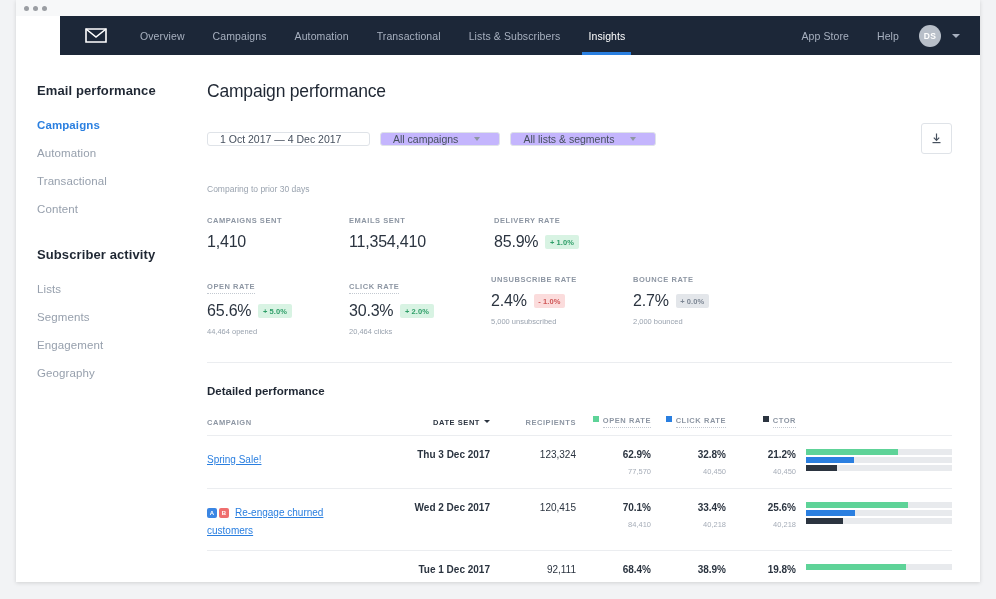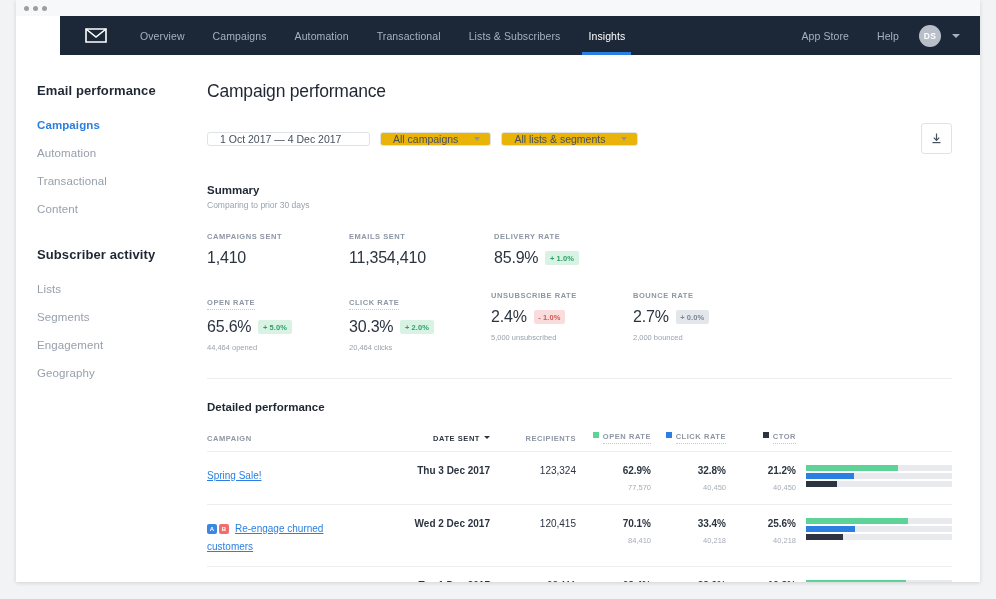--- a/index.html
+++ b/index.html
@@ -116,21 +116,21 @@
     height: 14px;
     border: 1px solid #dfe3e8;
     border-radius: 3px;
     display: flex; align-items: center;
     font-size: 10.5px; color: #46505e;
     padding: 0 12px;
     cursor: pointer;
     background: #fff;
     white-space: nowrap;
   }
-  .ctrl.sel { background: #eab308; padding-right: 10px; }
+  .ctrl.sel { background: #c4b5fd; padding-right: 19px; }
   .ctrl.daterange { width: 163px; }
   .caret {
     width: 0; height: 0;
     border-left: 3.5px solid transparent;
     border-right: 3.5px solid transparent;
     border-top: 4px solid #8d96a3;
     margin-left: 16px;
   }
   .dl-btn {
     margin-left: auto;
@@ -285,21 +285,20 @@
         <div class="dl-btn">
           <svg width="13" height="13" viewBox="0 0 13 13">
             <path d="M6.5 1.5 L6.5 8" stroke="#46505e" stroke-width="1.2" fill="none"></path>
             <path d="M3.8 5.6 L6.5 8.4 L9.2 5.6" stroke="#46505e" stroke-width="1.2" fill="none"></path>
             <path d="M2.5 10.6 L10.5 10.6" stroke="#46505e" stroke-width="1.2" fill="none"></path>
           </svg>
         </div>
       </div>
 
       <div>
-        <div class="sec-title">Summary</div>
         <div class="sec-sub">Comparing to prior 30 days</div>
 
         <div class="metrics" id="row1">
             <div class="metric" style="width: 142px;">
               <div class="m-label">CAMPAIGNS SENT</div>
               <div class="m-row">
                 <div class="m-value">1,410</div>
               </div>
             </div>
             <div class="metric" style="width: 145px;">

